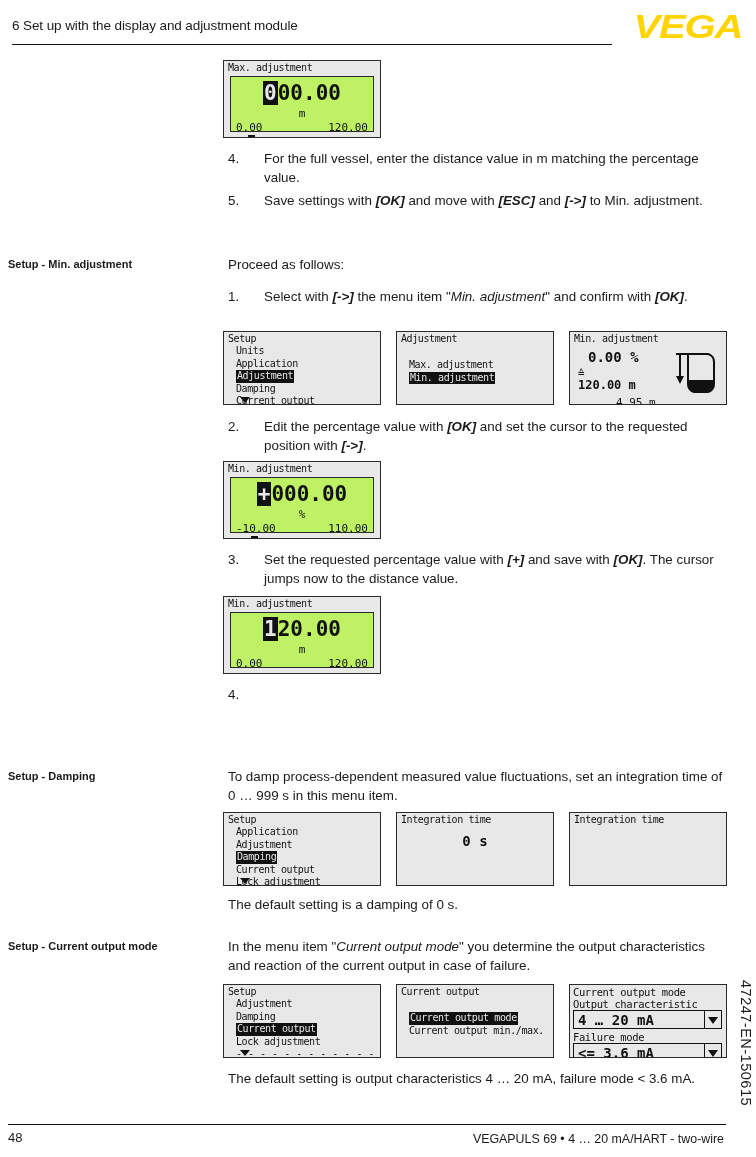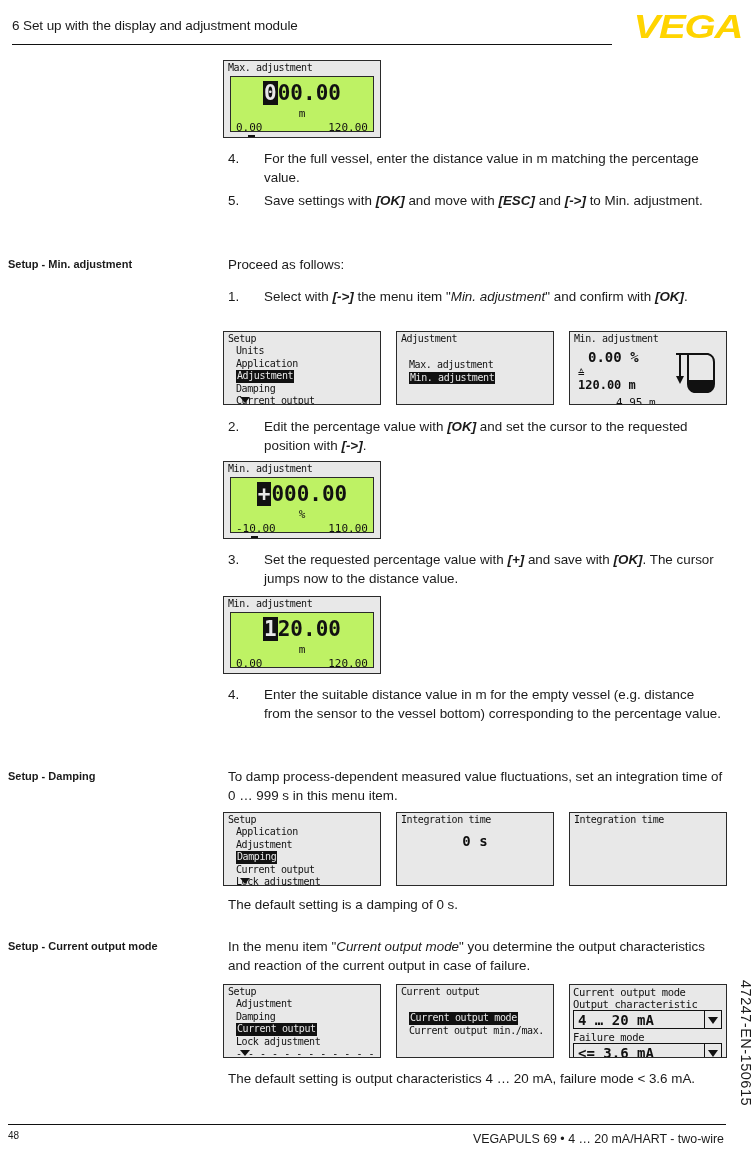--- a/index.html
+++ b/index.html
@@ -280,21 +280,21 @@
 
   
   .footer-rule {
     position: absolute;
     left: 8px; right: 30px; top: 1124px;
     border-top: 1.4px solid #111;
   }
   .footer-page {
     position: absolute;
     left: 8px; top: 1130px;
-    font-size: 10px;
+    font-size: 13px;
   }
   .footer-doc {
     position: absolute;
     right: 32px; top: 1132px;
     font-size: 12.4px;
     white-space: nowrap;
   }
 </style>
 </head>
 <body>
@@ -410,21 +410,20 @@
       <div class="tick" style="left:8%;"></div>
       <div class="tick" style="left:31%;"></div>
       <div class="tick" style="left:54%;"></div>
       <div class="tick" style="left:77%;"></div>
     </div>
   </div>
 </div>
 
 <div class="num-item" style="top:686px;">
   <span class="num">4.</span>
-  <span>Enter the suitable distance value in m for the empty vessel (e.g. distance from the sensor to the vessel bottom) corresponding to the percentage value.</span>
 </div>
 
 <div class="marginal" style="top:768px;">Setup - Damping</div>
 <div class="body-text" style="top:768px;">To damp process-dependent measured value fluctuations, set an integration time of 0 … 999 s in this menu item.</div>
 
 <div class="lcd" style="left:223px; top:812px; width:158px; height:74px;">
   <div class="menu-root">Setup</div>
   <div class="menu-list">
     <div><span>Application</span></div>
     <div><span>Adjustment</span></div>

